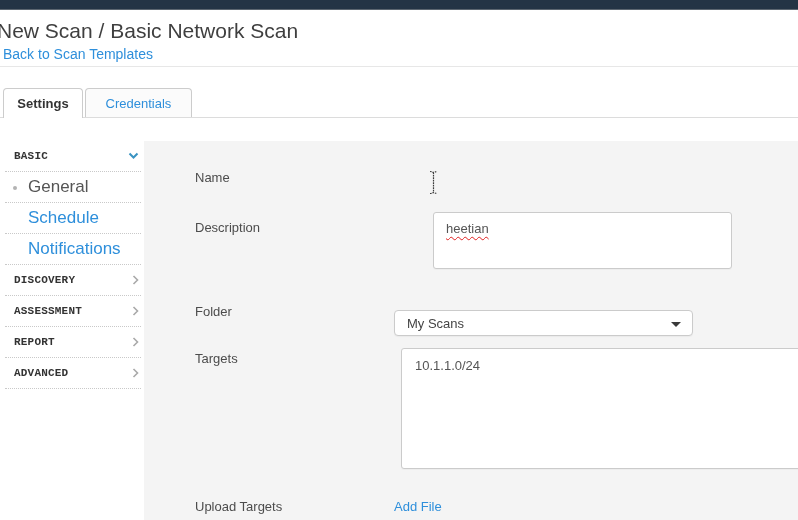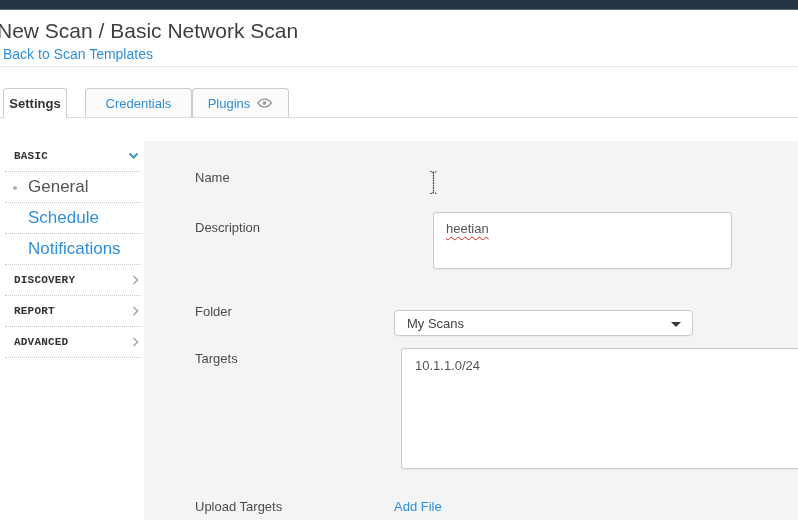--- a/index.html
+++ b/index.html
@@ -12,21 +12,21 @@
   
   .page-title{position:absolute;left:-3px;top:19px;margin:0;font-size:21px;font-weight:400;color:#3f3f3f;white-space:nowrap;}
   .back-link{position:absolute;left:3px;top:46px;font-size:14px;color:#2e8fdb;text-decoration:none;white-space:nowrap;cursor:pointer;}
   .header-divider{position:absolute;left:0;top:66px;width:798px;height:1px;background:#e7e7e7;}
   
   .tabline{position:absolute;left:0;top:117px;width:798px;height:1px;background:#dcdcdc;z-index:1;}
   .tab{position:absolute;top:88px;height:29px;box-sizing:border-box;border:1px solid #ccc;border-bottom:none;
        border-radius:4px 4px 0 0;background:#fbfbfb;display:flex;align-items:center;justify-content:center;
        gap:6px;font-size:13px;color:#2e8fdb;cursor:pointer;z-index:0;}
   .tab.active{height:30px;background:#fff;color:#333;font-weight:bold;z-index:2;}
-  .tab-settings{left:3px;width:64px;}
+  .tab-settings{left:3px;width:80px;}
   .tab-credentials{left:85px;width:107px;}
   .tab-plugins{left:192px;width:97px;}
   
   .sidebar{position:absolute;left:5px;top:141px;width:136px;background:#fff;}
   .side-row{position:relative;height:31px;box-sizing:border-box;border-bottom:1px dotted #c9c9c9;
             display:flex;align-items:center;}
   .side-row .sec-label{padding-left:9px;font-size:11px;font-weight:bold;color:#333;letter-spacing:.2px;font-family:Liberation Mono, monospace;}
   .side-row .item-label{padding-left:23px;font-size:17px;}
   .side-row .item-label.active{color:#555;}
   .side-row .item-label.link{color:#2e8fdb;cursor:pointer;}
@@ -67,29 +67,20 @@
   <a class="back-link">Back to Scan Templates</a>
   <div class="header-divider"></div>
 
   <div class="tabline"></div>
   <div class="tab tab-settings active">
     <span>Settings</span>
   </div>
   <div class="tab tab-credentials">
     <span>Credentials</span>
   </div>
-  <div class="tab tab-plugins">
-    <span>Plugins</span>
-    <span style="display:flex;">
-      <svg width="17" height="12" viewBox="0 0 24 16">
-        <path d="M12 2.5 C6.5 2.5 2.5 8 2.5 8 C2.5 8 6.5 13.5 12 13.5 C17.5 13.5 21.5 8 21.5 8 C21.5 8 17.5 2.5 12 2.5 Z" fill="none" stroke="#9b9b9b" stroke-width="2"></path>
-        <circle cx="12" cy="8" r="2.6" fill="#9b9b9b"></circle>
-      </svg>
-    </span>
-  </div>
 
   <div class="sidebar">
     <div class="side-row">
       <span class="sec-label">BASIC</span>
       <span class="chev">
         <svg width="11" height="8" viewBox="0 0 11 8">
             <path d="M1.5 1.5 L5.5 5.5 L9.5 1.5" stroke="#3a93c2" stroke-width="2" fill="none"></path>
           </svg>
       </span>
     </div>
@@ -98,20 +89,28 @@
       <span class="item-label active">General</span>
     </div>
     <div class="side-row">
       <span class="item-label link">Schedule</span>
     </div>
     <div class="side-row">
       <span class="item-label link">Notifications</span>
     </div>
     <div class="side-row">
       <span class="sec-label">DISCOVERY</span>
+      <span class="chev">
+        <svg width="7" height="11" viewBox="0 0 7 11">
+            <path d="M1.5 1.5 L5.5 5.5 L1.5 9.5" stroke="#a9a9a9" stroke-width="1.6" fill="none"></path>
+          </svg>
+      </span>
+    </div>
+    <div class="side-row">
+      <span class="sec-label">ASSESSMENT</span>
       <span class="chev">
         <svg width="7" height="11" viewBox="0 0 7 11">
             <path d="M1.5 1.5 L5.5 5.5 L1.5 9.5" stroke="#a9a9a9" stroke-width="1.6" fill="none"></path>
           </svg>
       </span>
     </div>
     <div class="side-row">
       <span class="sec-label">REPORT</span>
       <span class="chev">
         <svg width="7" height="11" viewBox="0 0 7 11">

